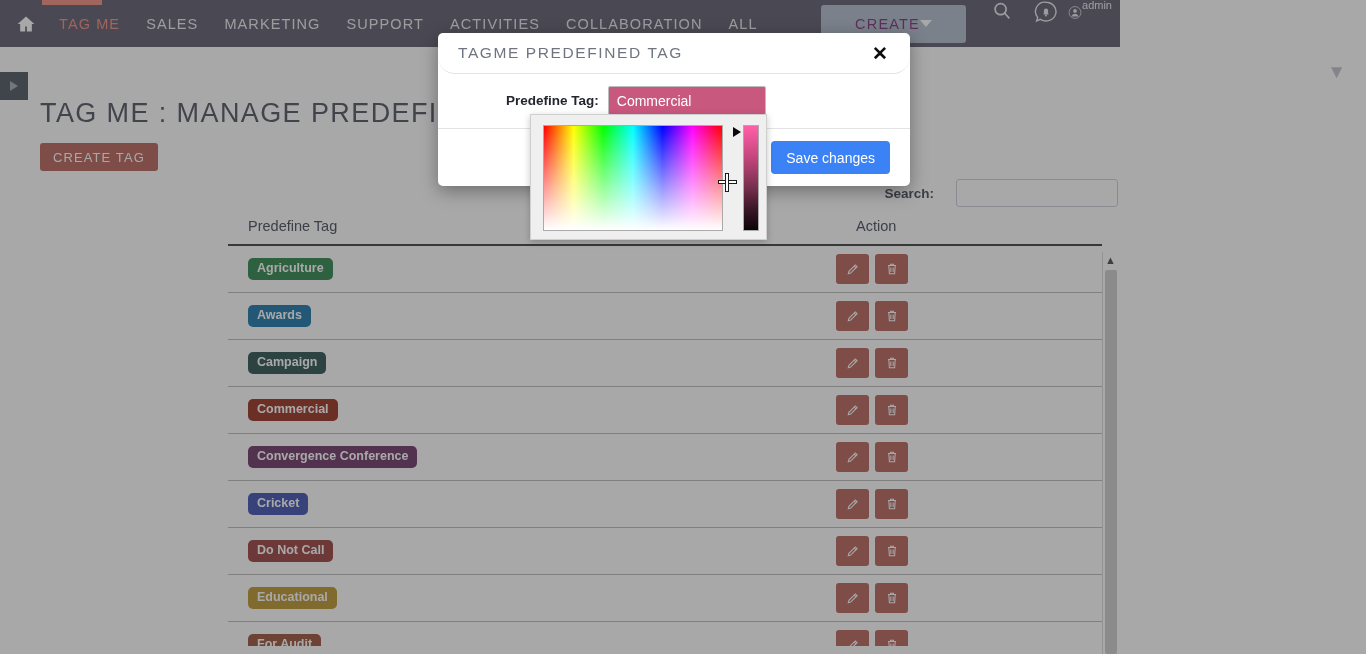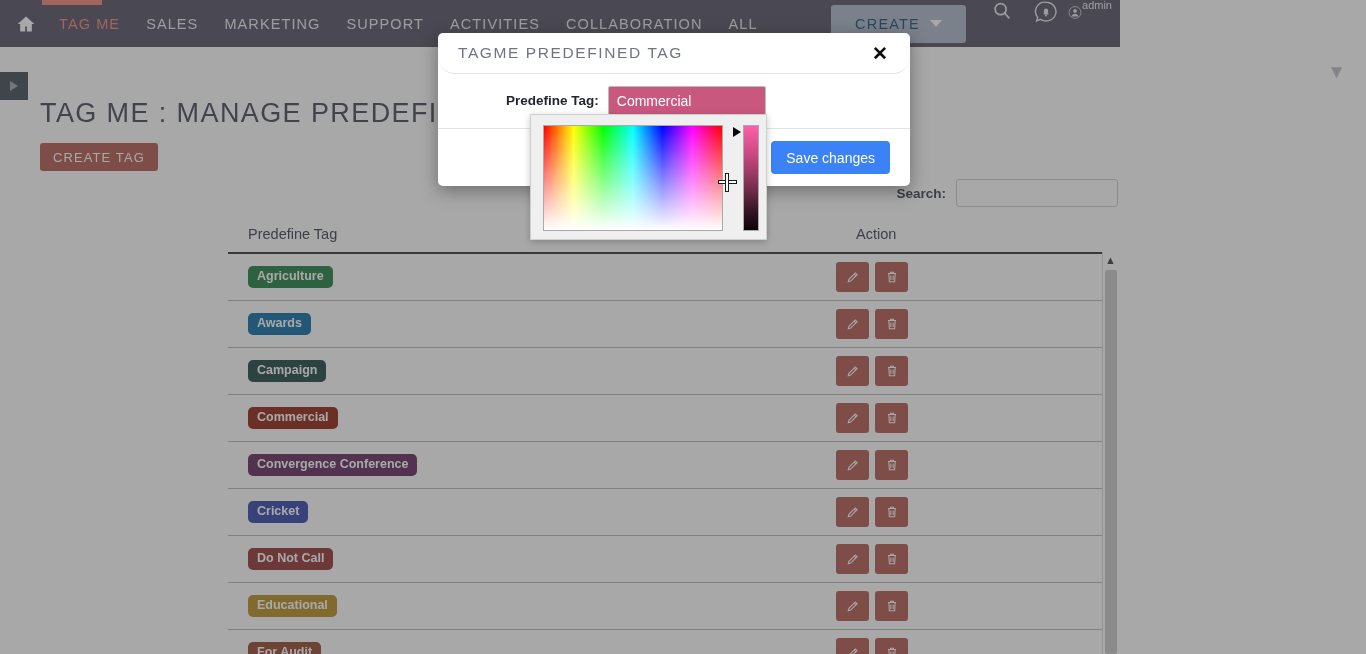--- a/index.html
+++ b/index.html
@@ -34,23 +34,23 @@
     padding: 0 13px; white-space: nowrap; cursor: pointer;
     font-weight: 400;
   }
   .nav-link.is-active { color: #f08070; }
 
   .nav-right {
     position: absolute; right: 0; top: 0; height: 47px;
     display: flex; align-items: center; padding-right: 8px;
   }
   .create-btn {
-    background: #a9b6c6; color: #0c4a6e; font-size: 14.5px; letter-spacing: 1.2px;
-    height: 38px; padding: 0 24px; border: none; border-radius: 3px;
-    display: flex; align-items: center; gap: 10px; cursor: pointer;
+    background: #a9b6c6; color: #701a75; font-size: 14.5px; letter-spacing: 1.2px;
+    height: 38px; padding: 0 34px; border: none; border-radius: 3px;
+    display: flex; align-items: center; cursor: pointer;
     margin-right: 14px;
   }
   .caret-down {
     width: 0; height: 0; border-left: 6px solid transparent;
     border-right: 6px solid transparent; border-top: 7px solid #ffffff;
   }
   .icon-btn {
     width: 44px; height: 47px; display: flex; flex-direction: row;
     align-items: flex-start; justify-content: center; cursor: pointer;
     color: #e9e8ee;
@@ -82,32 +82,32 @@
   }
   .create-tag-btn {
     position: absolute; left: 40px; top: 143px;
     background: #b0544a; color: #ffffff; border: none; border-radius: 3px;
     height: 28px; padding: 0 13px; font-size: 13px; letter-spacing: 1.1px;
     cursor: pointer;
   }
 
   .search-row {
     position: absolute; right: 248px; top: 179px;
-    display: flex; align-items: center; gap: 10px;
+    display: flex; align-items: center; gap: 22px;
   }
   .search-label { font-size: 13.5px; color: #33384a; font-weight: bold; }
   .search-input {
     width: 162px; height: 28px; border: 1px solid #c5cdd3; border-radius: 3px;
     background: #ffffff; padding: 0 7px; font-size: 13px;
     font-family: "Liberation Sans", sans-serif;
   }
 
   
   .table-wrap {
-    position: absolute; left: 228px; top: 218px;
+    position: absolute; left: 228px; top: 210px;
     width: 874px; height: 436px; overflow: hidden;
   }
   table.tagtable { width: 874px; border-collapse: collapse; table-layout: fixed; }
   table.tagtable th {
     text-align: left; font-weight: 400; font-size: 14.5px; color: #33384a;
     padding: 8px 0 10px 20px; border-bottom: 2px solid #2c2c2c;
   }
   table.tagtable th.col-tag { width: 608px; }
   table.tagtable th.col-action { width: 266px; }
   table.tagtable td {

